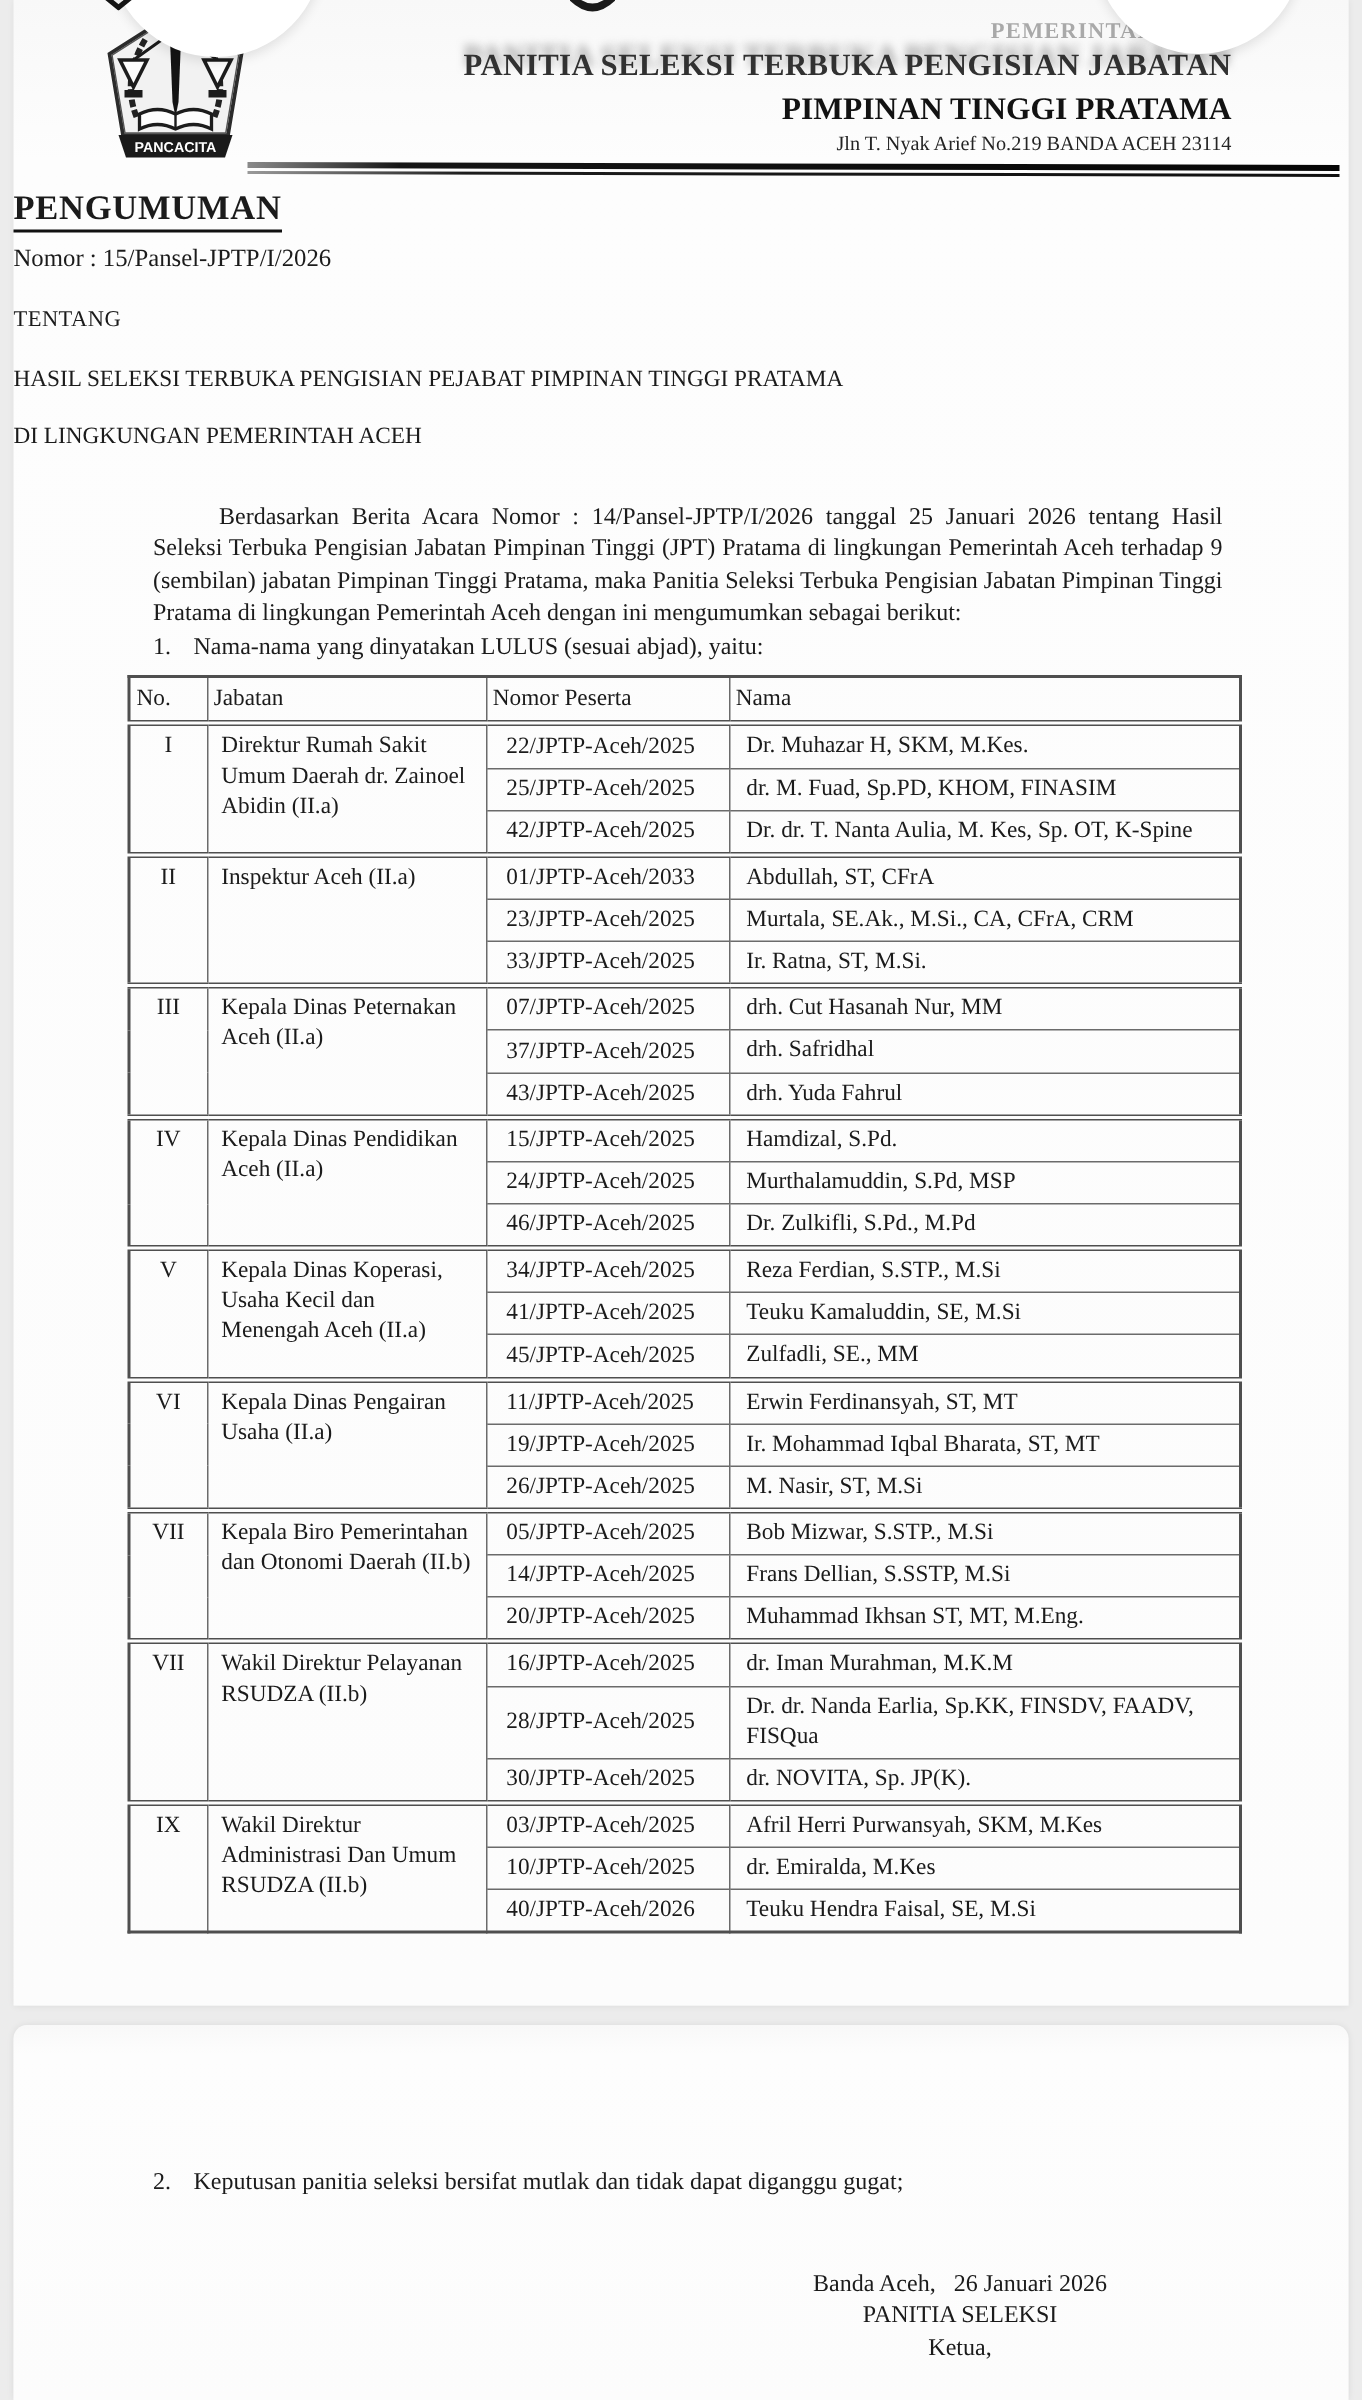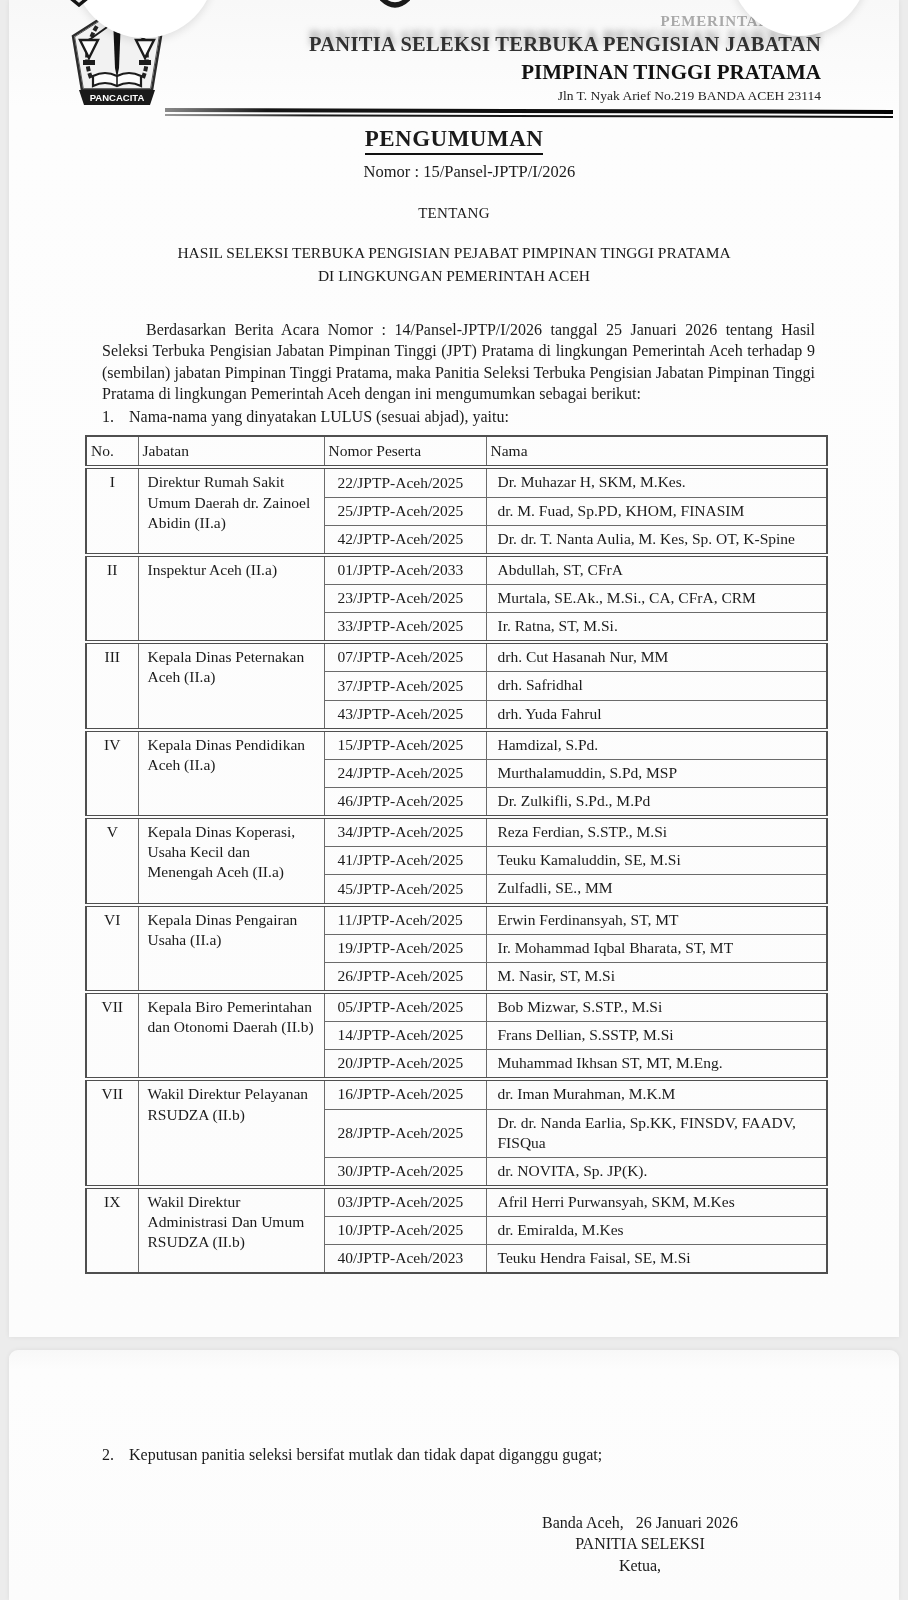--- a/index.html
+++ b/index.html
@@ -32,24 +32,24 @@
   .lh-ghost{font-weight:bold;font-size:15px;color:#a9a9a9;letter-spacing:.8px;filter:blur(.5px);}
   .lh-line1{font-weight:bold;font-size:20.5px;color:#313131;letter-spacing:.3px;
             text-shadow:0 -6px 6px rgba(110,110,110,.65);filter:blur(.25px);margin-top:1px;}
   .lh-line2{font-weight:bold;font-size:21px;color:#121212;margin-top:2px;}
   .lh-addr{font-size:13.5px;color:#242424;margin-top:2px;}
   .rule{margin:4px 6px 0 156px;transform:rotate(.15deg);}
   .rule .a{height:4px;background:linear-gradient(90deg,#8a8a8a,#151515 14%,#050505);}
   .rule .b{height:2px;margin-top:2px;background:linear-gradient(90deg,#9a9a9a,#1c1c1c 20%,#101010);}
 
   
-  .doc-title{text-align:center;margin-top:9px;}
+  .doc-title{margin-top:9px;}
   .t-head{display:inline-block;font-size:23px;font-weight:bold;letter-spacing:.5px;
           border-bottom:2px solid #111;padding-bottom:1px;}
-  .t-num{font-size:16.5px;margin-top:7px;margin-left:31px;}
+  .t-num{font-size:16.5px;margin-top:7px;}
   .t-tentang{font-size:15px;margin-top:23px;letter-spacing:.3px;}
   .t-sub{font-size:15.5px;line-height:1.42;margin-top:20px;}
 
   
   .opening{margin:32px 84px 0 93px;font-size:16px;line-height:1.35;
            text-align:justify;text-indent:44px;}
   .num-item{display:flex;gap:15px;margin:1px 84px 0 93px;font-size:16px;line-height:1.35;}
   .num-item .no{flex:0 0 auto;}
 
   
@@ -116,21 +116,21 @@
         <div class="a"></div>
         <div class="b"></div>
       </div>
   </div>
 
   <div class="doc-title">
     <div class="t-head">PENGUMUMAN</div>
     <div class="t-num">Nomor : 15/Pansel-JPTP/I/2026</div>
     <div class="t-tentang">TENTANG</div>
     <div class="t-sub">HASIL SELEKSI TERBUKA PENGISIAN PEJABAT PIMPINAN TINGGI PRATAMA</div>
-    <div class="t-sub" style="margin-top:1px;">DI LINGKUNGAN PEMERINTAH ACEH</div>
+    <div class="t-sub" style="margin-top:16px;">DI LINGKUNGAN PEMERINTAH ACEH</div>
   </div>
 
   <p class="opening">Berdasarkan Berita Acara Nomor : 14/Pansel-JPTP/I/2026 tanggal 25 Januari 2026 tentang Hasil Seleksi Terbuka Pengisian Jabatan Pimpinan Tinggi (JPT) Pratama di lingkungan Pemerintah Aceh terhadap 9 (sembilan) jabatan Pimpinan Tinggi Pratama, maka Panitia Seleksi Terbuka Pengisian Jabatan Pimpinan Tinggi Pratama  di lingkungan Pemerintah Aceh dengan ini mengumumkan sebagai berikut:</p>
 
   <div class="num-item">
     <span class="no">1.</span>
     <span>Nama-nama yang dinyatakan LULUS (sesuai abjad), yaitu:</span>
   </div>
 
   <table class="results">
@@ -265,21 +265,21 @@
           <td class="c-no" rowspan="3">IX</td>
           <td class="c-jab" rowspan="3">Wakil Direktur Administrasi Dan Umum RSUDZA (II.b)</td>
           <td class="c-nom">03/JPTP-Aceh/2025</td>
           <td class="c-nama">Afril Herri Purwansyah, SKM, M.Kes</td>
         </tr>
         <tr>
           <td class="c-nom">10/JPTP-Aceh/2025</td>
           <td class="c-nama">dr. Emiralda, M.Kes</td>
         </tr>
         <tr>
-          <td class="c-nom">40/JPTP-Aceh/2023</td>
+          <td class="c-nom">40/JPTP-Aceh/2026</td>
           <td class="c-nama">Teuku Hendra Faisal, SE, M.Si</td>
         </tr>
       </tbody>
   </table>
 </div>
 
 <div class="page page2">
   <div class="num-item item2">
     <span class="no">2.</span>
     <span>Keputusan panitia seleksi bersifat mutlak dan tidak dapat diganggu gugat;</span>

